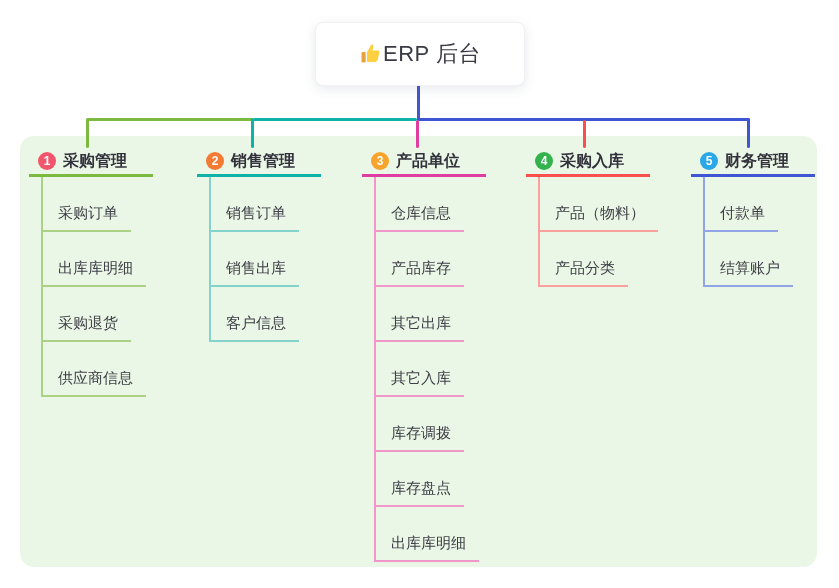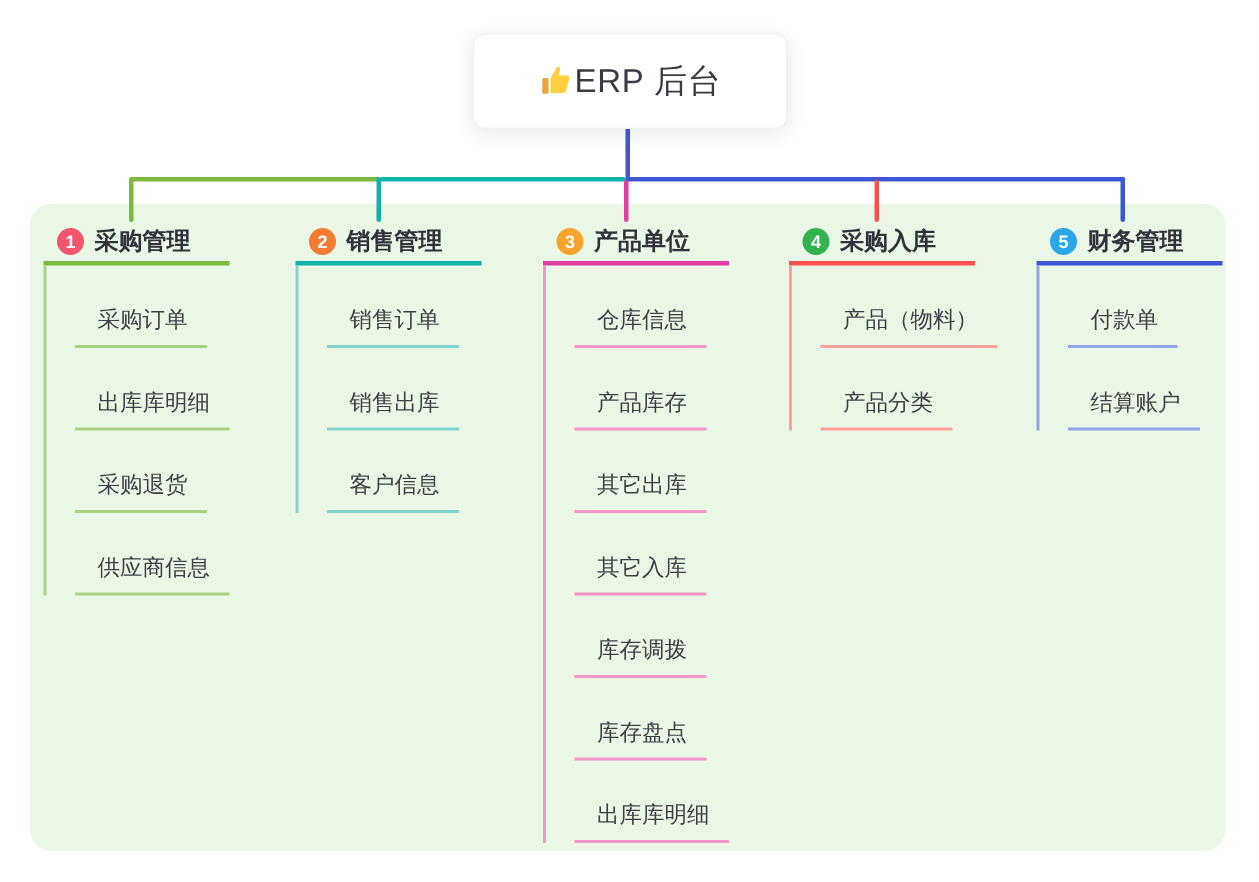--- a/index.html
+++ b/index.html
@@ -27,21 +27,21 @@
   .c-blue{background:#3e56d4;}
 
   .branch{position:absolute;top:148px;}
   .branch-title{width:115px;height:26px;display:flex;align-items:center;gap:7px;
                 padding-left:9px;box-sizing:content-box;cursor:pointer;
                 border-bottom:3px solid var(--strong);}
   .badge{width:18px;height:18px;border-radius:50%;background:var(--badge);color:#fff;
          font-size:12px;font-weight:700;display:flex;align-items:center;justify-content:center;
          flex:0 0 auto;}
   .branch-label{font-size:16px;font-weight:600;color:#32323c;white-space:nowrap;}
-  .children{margin-left:0;border-left:2px solid var(--light);padding-left:19px;}
+  .children{margin-left:12px;border-left:2px solid var(--light);}
   .child{height:55px;display:flex;align-items:flex-end;width:fit-content;
          border-bottom:2px solid var(--light);padding:0 13px 7px 15px;
          box-sizing:border-box;cursor:pointer;}
   .child span{font-size:15px;color:#3e3e46;white-space:nowrap;}
 
   .b1{--strong:#7cb93f;--light:#abd284;--badge:#f2566d;}
   .b2{--strong:#0eb2a7;--light:#82d3cb;--badge:#f57b33;}
   .b3{--strong:#df3da0;--light:#f096c8;--badge:#f8a42c;}
   .b4{--strong:#f9504e;--light:#fba09d;--badge:#33b34d;}
   .b5{--strong:#3e56d4;--light:#92a4e5;--badge:#2aa7e6;}

